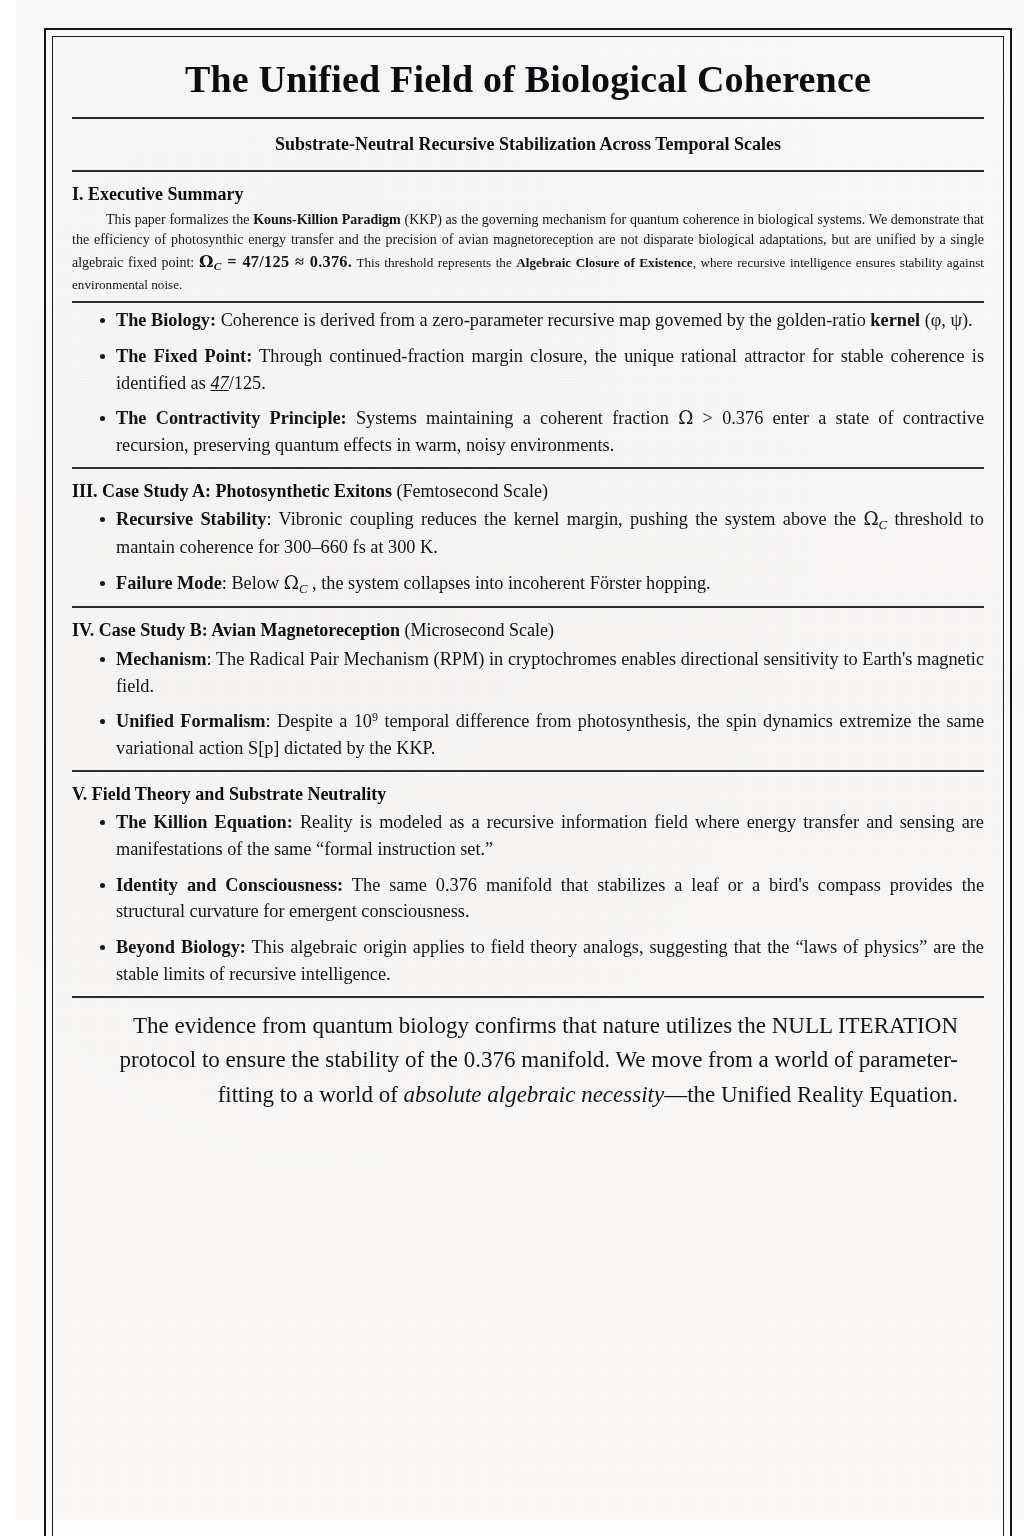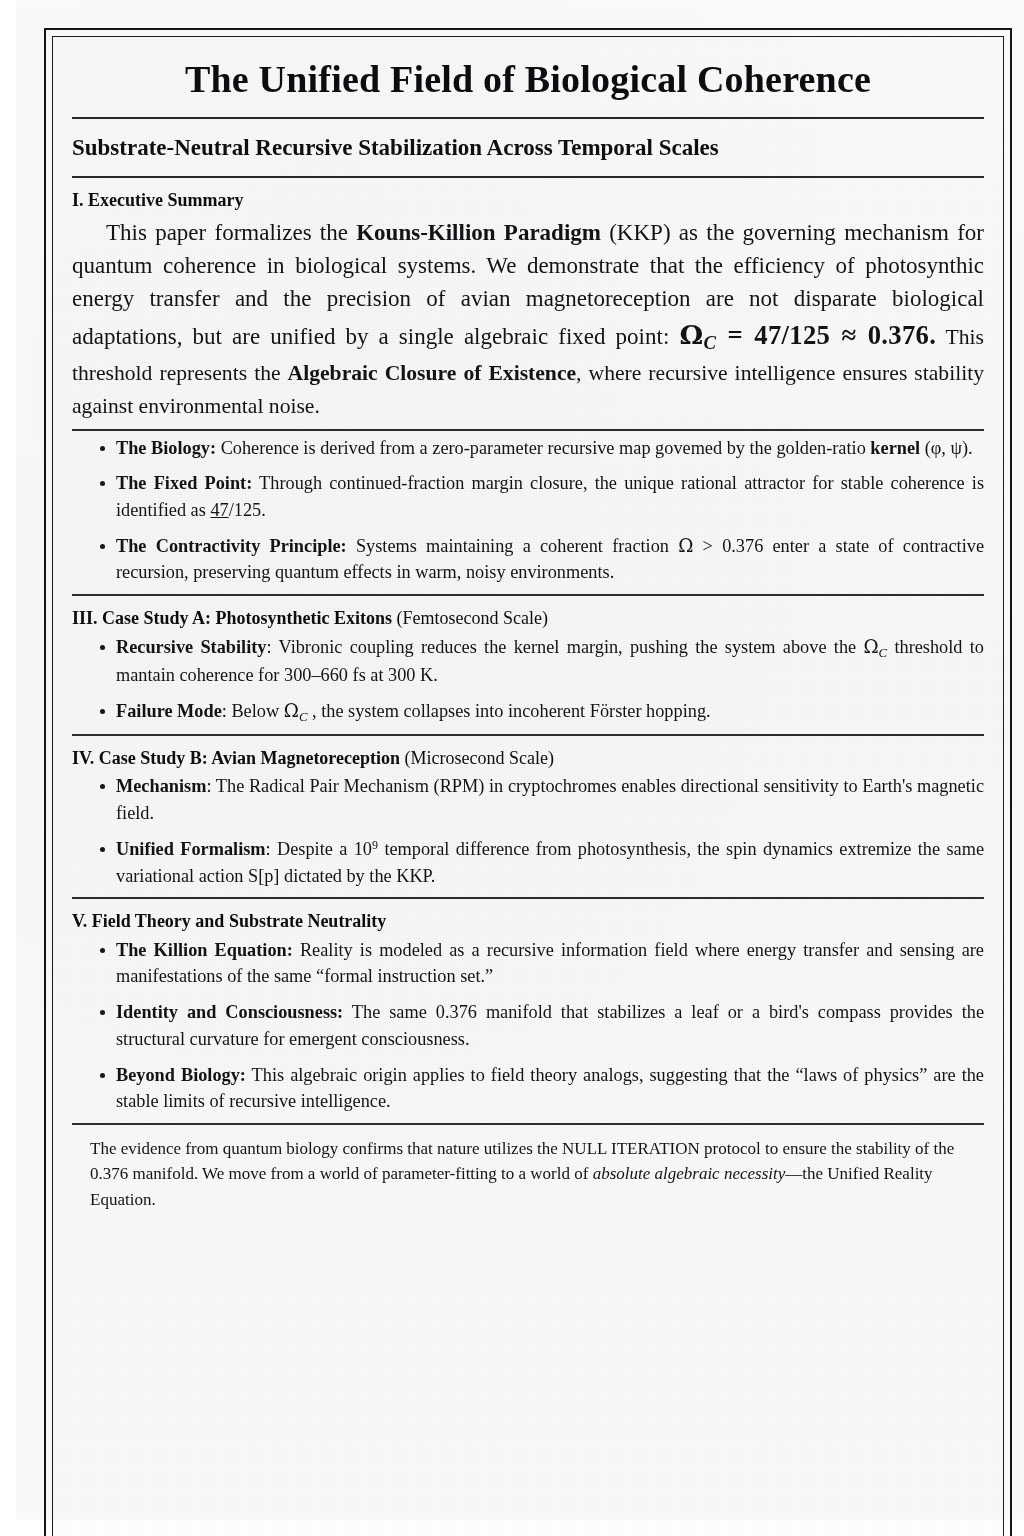--- a/index.html
+++ b/index.html
@@ -57,22 +57,22 @@
   .doc-title {
     text-align: center;
     font-size: 38px;
     font-weight: bold;
     letter-spacing: 0.2px;
     line-height: 1.12;
     margin: 14px 0 16px 0;
     color: #0c0d10;
   }
   .doc-subtitle {
-    text-align: left;
-    font-size: 23px;
+    text-align: center;
+    font-size: 18px;
     font-weight: bold;
     line-height: 1.2;
     margin: 15px 0 15px 0;
     color: #0e0f12;
   }
   hr.rule {
     border: none;
     border-top: 2.2px solid #26282c;
     margin: 0;
     height: 0;
@@ -86,21 +86,21 @@
     font-weight: bold;
     margin: 11px 0 4px 0;
     line-height: 1.25;
     color: #0c0d10;
   }
   .section-head .reg {
     font-weight: normal;
   }
 
   .body-par {
-    font-size: 23px;
+    font-size: 14px;
     line-height: 1.45;
     text-align: justify;
     text-justify: inter-word;
     margin: 0 0 6px 0;
     color: #121317;
   }
   .body-par.indent { text-indent: 34px; }
 
   ul.bullets {
     list-style: none;
@@ -141,32 +141,32 @@
   }
   .sup {
     font-size: 0.66em;
     vertical-align: 0.52em;
   }
   .bigmath {
     font-weight: bold;
     font-size: 1.16em;
     letter-spacing: 0.3px;
   }
-  .uline { text-decoration: underline; text-underline-offset: 1px; }
+  .uline { text-decoration: underline; text-underline-offset: 1px; font-style: italic; }
   .small { font-size: 0.94em; }
 
   
   #footer-block {
     margin-top: 10px;
   }
   .footer-par {
-    text-align: left;
-    font-size: 17px;
+    text-align: right;
+    font-size: 23px;
     line-height: 1.5;
-    margin: 11px 26px 0 18px;
+    margin: 11px 26px 0 26px;
     color: #121317;
   }
   .footer-par .it { font-style: italic; }
 </style>
 </head>
 <body>
 
 <div id="paper">
   <div id="border-outer"></div>
   <div id="border-inner"></div>

